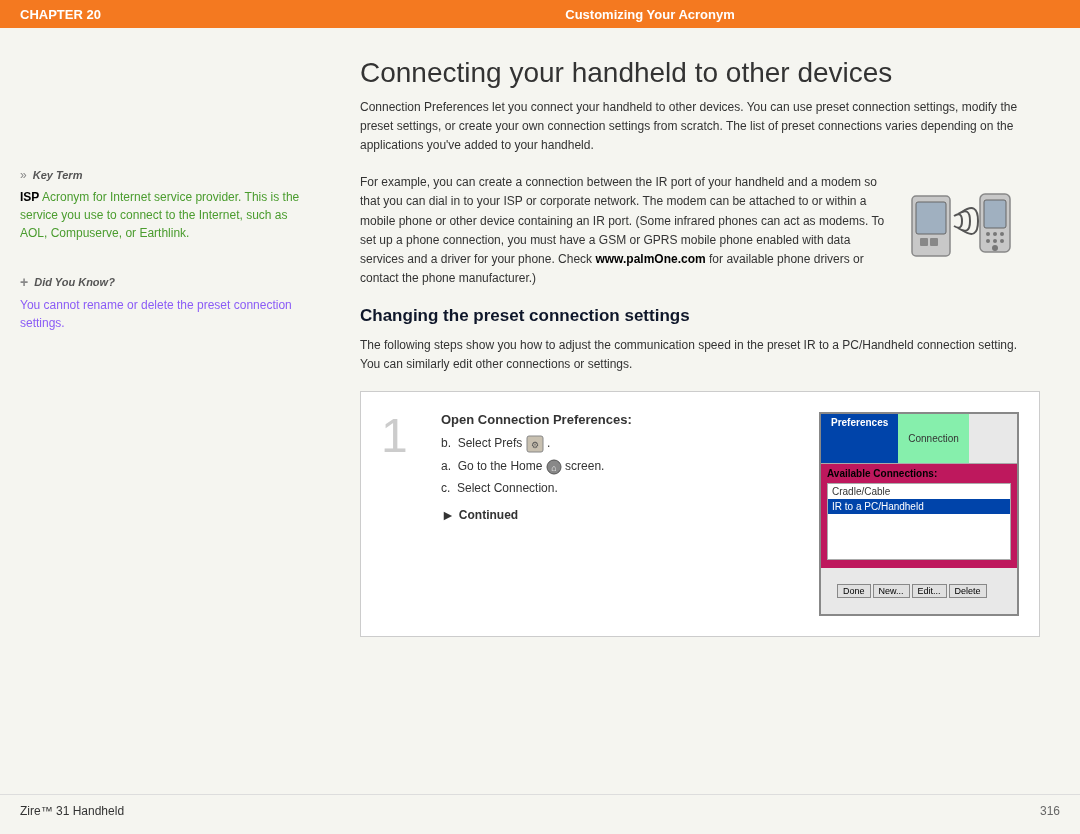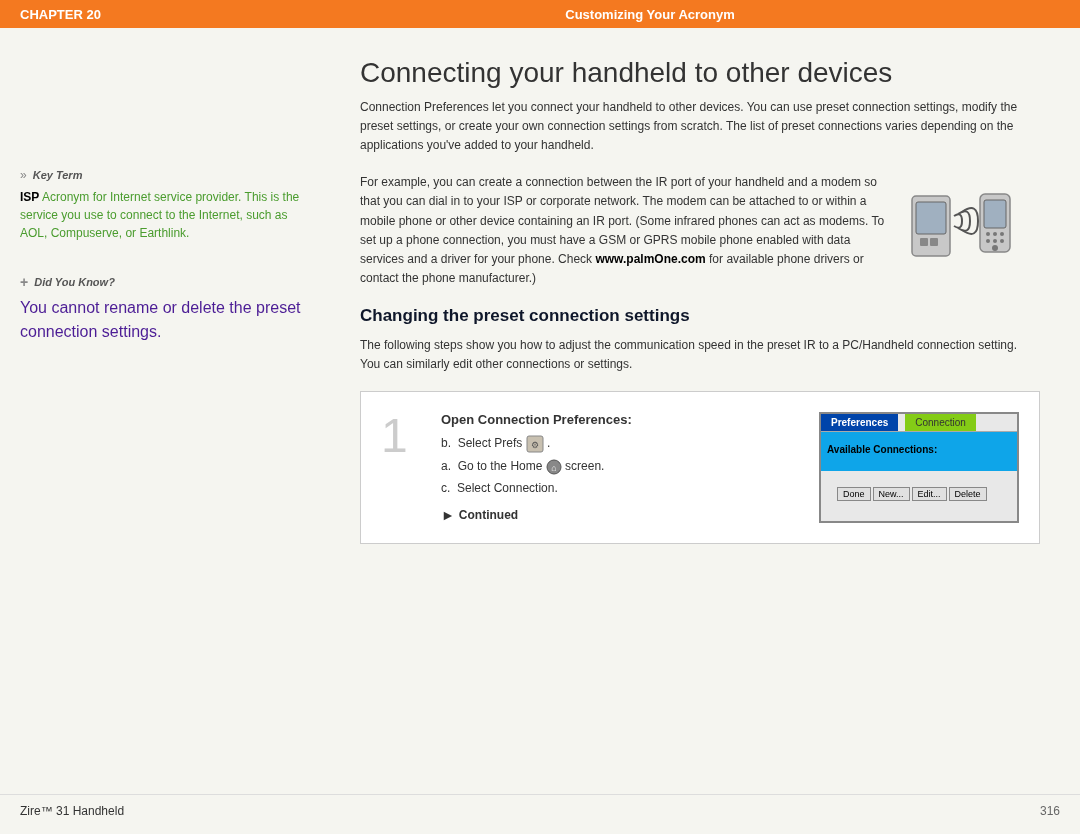--- a/index.html
+++ b/index.html
@@ -98,22 +98,22 @@
       font-size: 14px;
       font-weight: bold;
     }
     .did-you-know-label {
       color: #555;
       font-size: 11px;
       font-style: italic;
       font-weight: bold;
     }
     .did-you-know-body {
-      font-size: 16px;
-      color: #4c1d95;
+      font-size: 12px;
+      color: #8b5cf6;
       line-height: 1.5;
     }
 
     
     .main-content {
       flex: 1;
       padding: 28px 40px 20px 40px;
       overflow: hidden;
     }
 
@@ -225,41 +225,40 @@
       border: 2px solid #888;
       background: #e8e8e8;
       width: 200px;
       font-size: 10px;
     }
 
     .prefs-dialog-header {
       display: flex;
       background: #e8e8e8;
       border-bottom: 1px solid #aaa;
-      gap: 7px;
     }
 
     .prefs-tab-active {
       background: #0044aa;
       color: white;
       padding: 3px 10px;
       font-size: 10px;
       font-weight: bold;
     }
 
     .prefs-tab-inactive {
-      background: #84cc16;
-      color: #333;
-      padding: 3px 10px;
+      background: #86efac;
+      color: #333;
+      padding: 19px 10px;
       font-size: 10px;
     }
 
     .prefs-body {
-      background: #0ea5e9;
-      padding: 12px 6px;
+      background: #be185d;
+      padding: 4px 6px;
     }
 
     .prefs-title {
       font-weight: bold;
       font-size: 10px;
       margin-bottom: 4px;
       color: #000;
     }
 
     .prefs-list {
@@ -421,20 +420,27 @@
         </div>
       </div>
 
       <div class="prefs-dialog">
         <div class="prefs-dialog-header">
           <div class="prefs-tab-active">Preferences</div>
           <div class="prefs-tab-inactive">Connection</div>
         </div>
         <div class="prefs-body">
           <div class="prefs-title">Available Connections:</div>
+          <div class="prefs-list">
+            <div class="prefs-list-item">Cradle/Cable</div>
+            <div class="prefs-list-item selected">IR to a PC/Handheld</div>
+            <div class="prefs-list-item">&nbsp;</div>
+            <div class="prefs-list-item">&nbsp;</div>
+            <div class="prefs-list-item">&nbsp;</div>
+          </div>
         </div>
         <div class="prefs-buttons">
           <button class="prefs-btn">Done</button>
           <button class="prefs-btn">New...</button>
           <button class="prefs-btn">Edit...</button>
           <button class="prefs-btn">Delete</button>
         </div>
       </div>
 
     </div>

